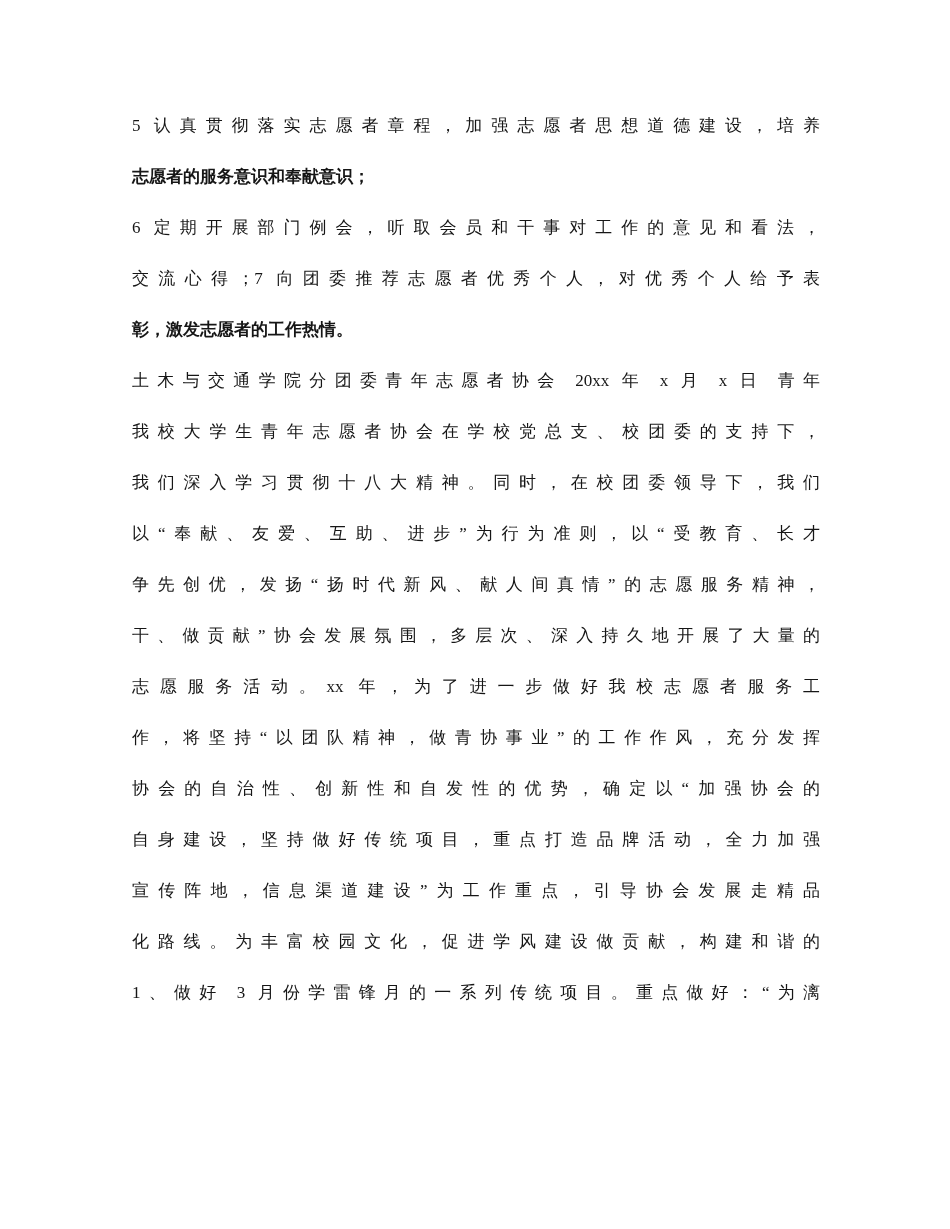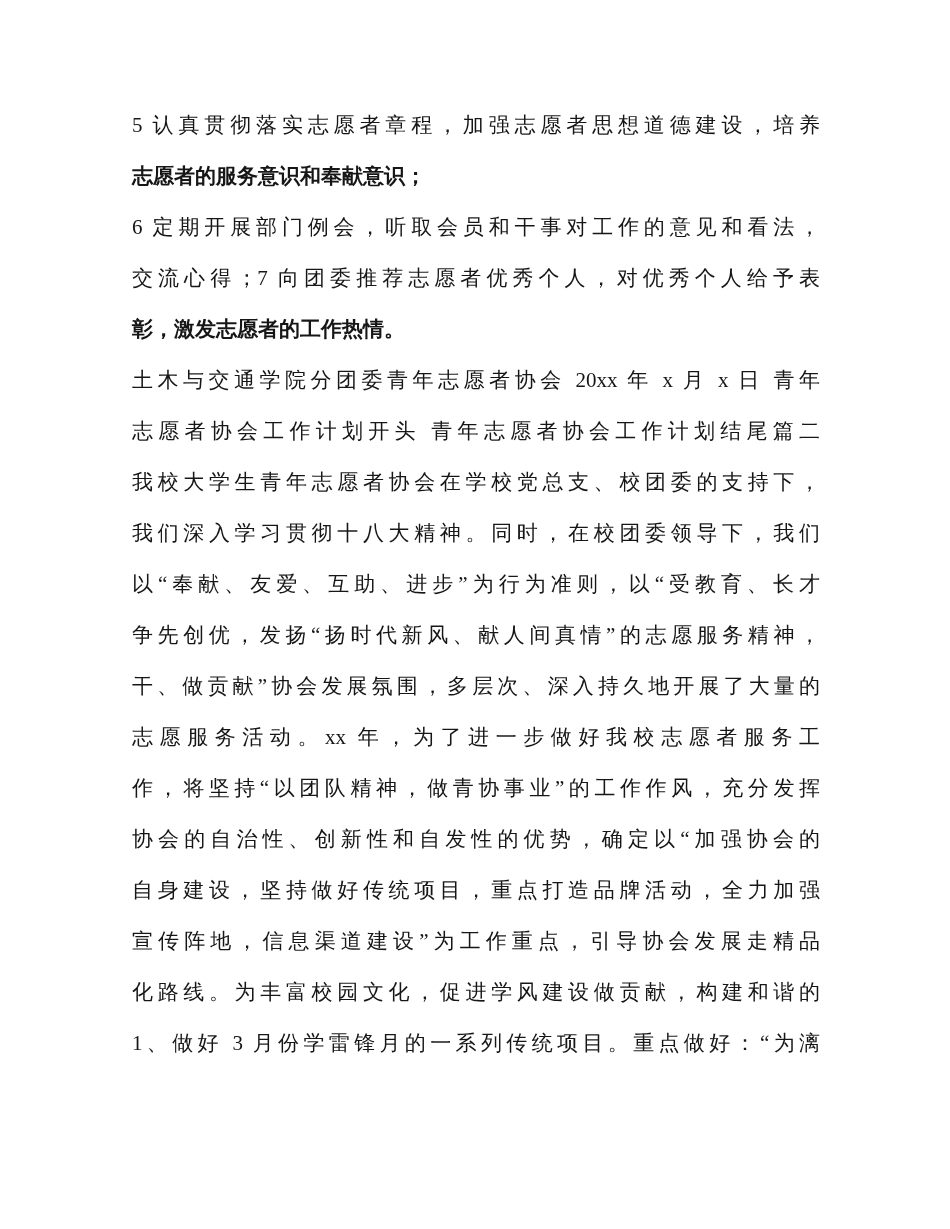--- a/index.html
+++ b/index.html
@@ -15,21 +15,21 @@
     overflow: hidden;
   }
   .text-block {
     position: absolute;
     left: 132px;
     top: 100px;
     width: 688px;
   }
   .line {
     font-family: "Liberation Serif", "DejaVu Serif", serif;
-    font-size: 21px;
+    font-size: 17px;
     line-height: 51px;
     color: var(--text, #161616);
     text-align: justify;
     text-align-last: justify;
     letter-spacing: 0;
   }
   .line.para-end {
     text-align-last: left;
     font-weight: bold;
   }
@@ -38,21 +38,20 @@
 <body>
 
 <div class="page">
   <div class="text-block">
     <div class="line">5 认真贯彻落实志愿者章程，加强志愿者思想道德建设，培养</div>
     <div class="line para-end">志愿者的服务意识和奉献意识；</div>
     <div class="line">6 定期开展部门例会，听取会员和干事对工作的意见和看法，</div>
     <div class="line">交流心得；7 向团委推荐志愿者优秀个人，对优秀个人给予表</div>
     <div class="line para-end">彰，激发志愿者的工作热情。</div>
     <div class="line">土木与交通学院分团委青年志愿者协会 20xx 年 x 月 x 日 青年</div>
-    <div class="line">志愿者协会工作计划开头 青年志愿者协会工作计划结尾篇二</div>
     <div class="line">我校大学生青年志愿者协会在学校党总支、校团委的支持下，</div>
     <div class="line">我们深入学习贯彻十八大精神。同时，在校团委领导下，我们</div>
     <div class="line">以“奉献、友爱、互助、进步”为行为准则，以“受教育、长才</div>
     <div class="line">争先创优，发扬“扬时代新风、献人间真情”的志愿服务精神，</div>
     <div class="line">干、做贡献”协会发展氛围，多层次、深入持久地开展了大量的</div>
     <div class="line">志愿服务活动。xx 年，为了进一步做好我校志愿者服务工</div>
     <div class="line">作，将坚持“以团队精神，做青协事业”的工作作风，充分发挥</div>
     <div class="line">协会的自治性、创新性和自发性的优势，确定以“加强协会的</div>
     <div class="line">自身建设，坚持做好传统项目，重点打造品牌活动，全力加强</div>
     <div class="line">宣传阵地，信息渠道建设”为工作重点，引导协会发展走精品</div>

